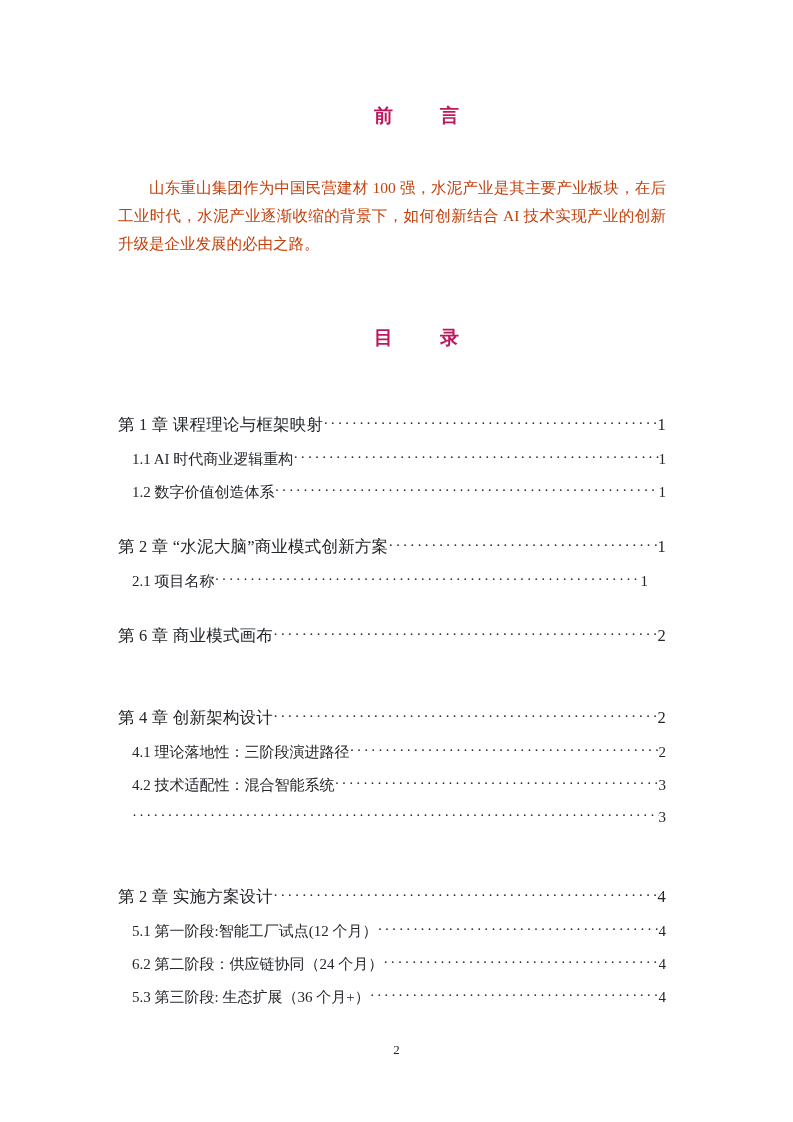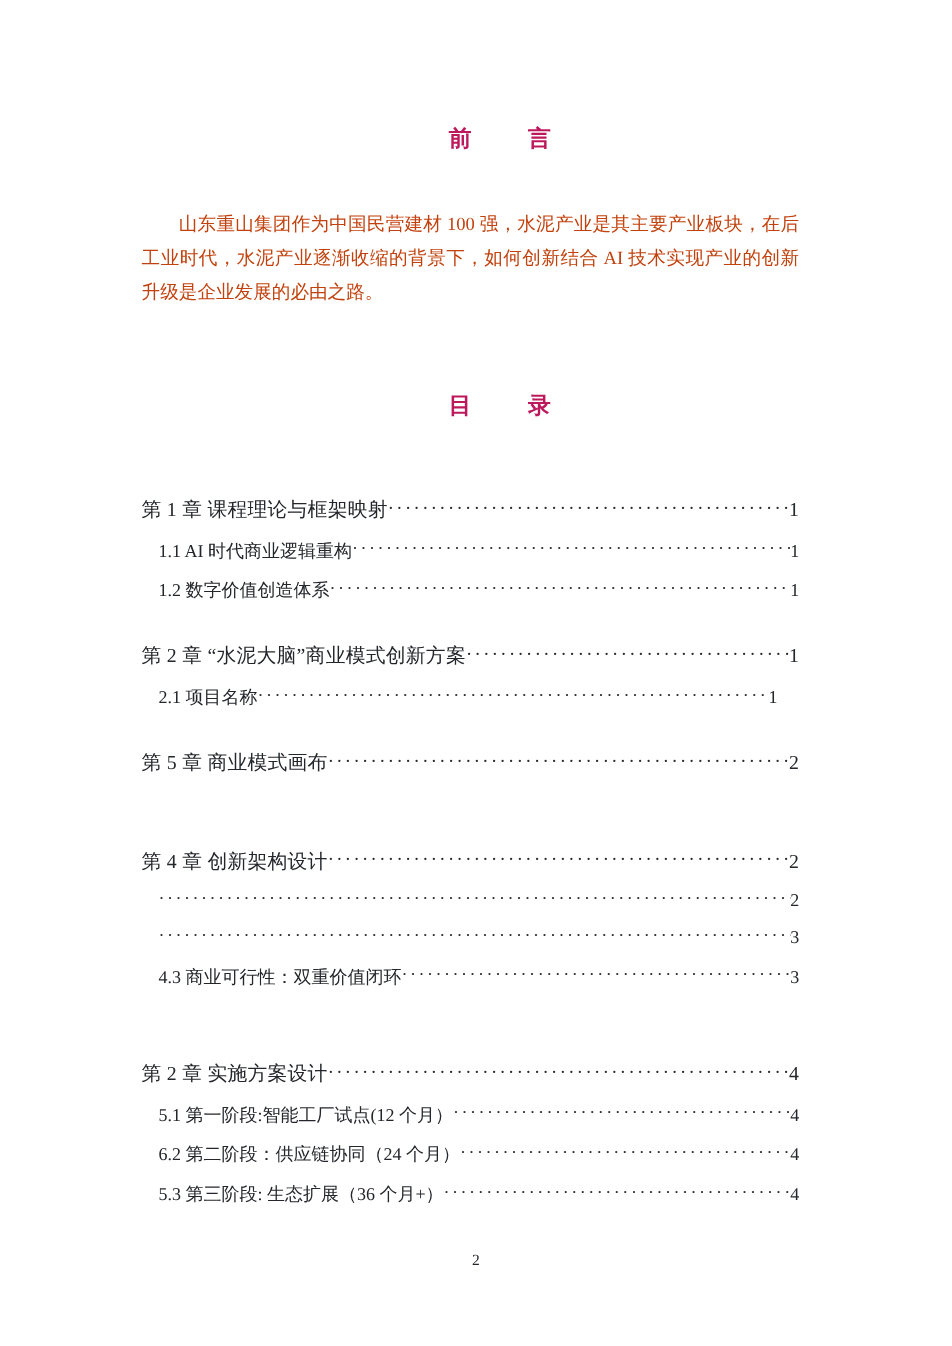--- a/index.html
+++ b/index.html
@@ -166,46 +166,47 @@
     <div class="gap-sub"></div>
     <div class="toc-entry lvl2 short">
       <span class="label">2.1  项目名称</span>
       <span class="leader"></span>
       <span class="pageno">1</span>
     </div>
 
     <div class="gap-chapter"></div>
 
     <div class="toc-entry lvl1">
-      <span class="label">第 5 章  商业模式画布</span>
+      <span class="label">第 6 章  商业模式画布</span>
       <span class="leader"></span>
       <span class="pageno">2</span>
     </div>
 
     <div class="gap-block"></div>
     <div class="gap-chapter"></div>
 
     <div class="toc-entry lvl1">
       <span class="label">第 4 章  创新架构设计</span>
       <span class="leader"></span>
       <span class="pageno">2</span>
     </div>
     <div class="gap-sub"></div>
     <div class="toc-entry lvl2">
+      <span class="label">4.1  理论落地性：三阶段演进路径</span>
       <span class="leader"></span>
       <span class="pageno">2</span>
     </div>
     <div class="gap-sub"></div>
     <div class="toc-entry lvl2">
+      <span class="label">4.2  技术适配性：混合智能系统</span>
       <span class="leader"></span>
       <span class="pageno">3</span>
     </div>
     <div class="gap-sub"></div>
     <div class="toc-entry lvl2">
-      <span class="label">4.3  商业可行性：双重价值闭环</span>
       <span class="leader"></span>
       <span class="pageno">3</span>
     </div>
 
     <div class="gap-chapter"></div>
     <div class="gap-block"></div>
 
     <div class="toc-entry lvl1">
       <span class="label">第 2 章  实施方案设计</span>
       <span class="leader"></span>

